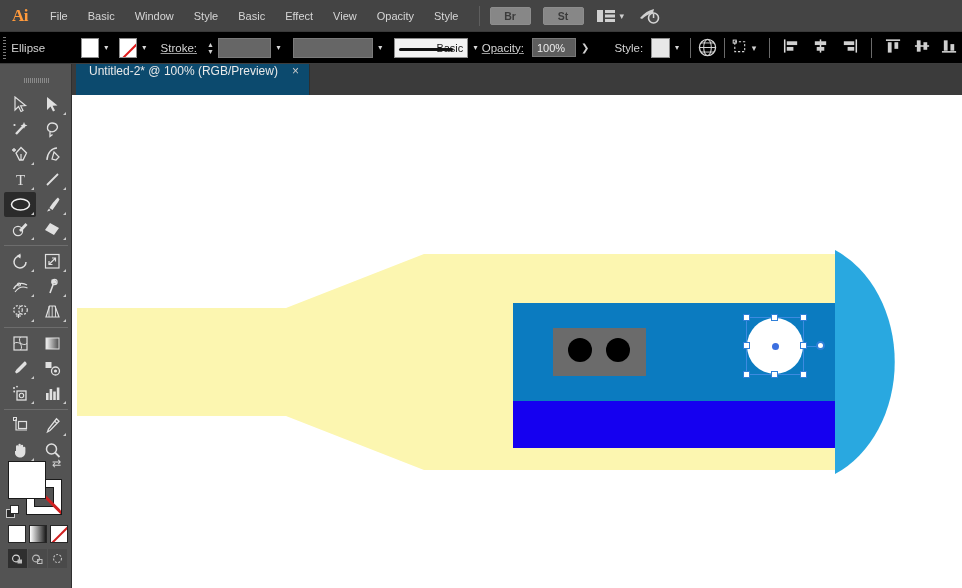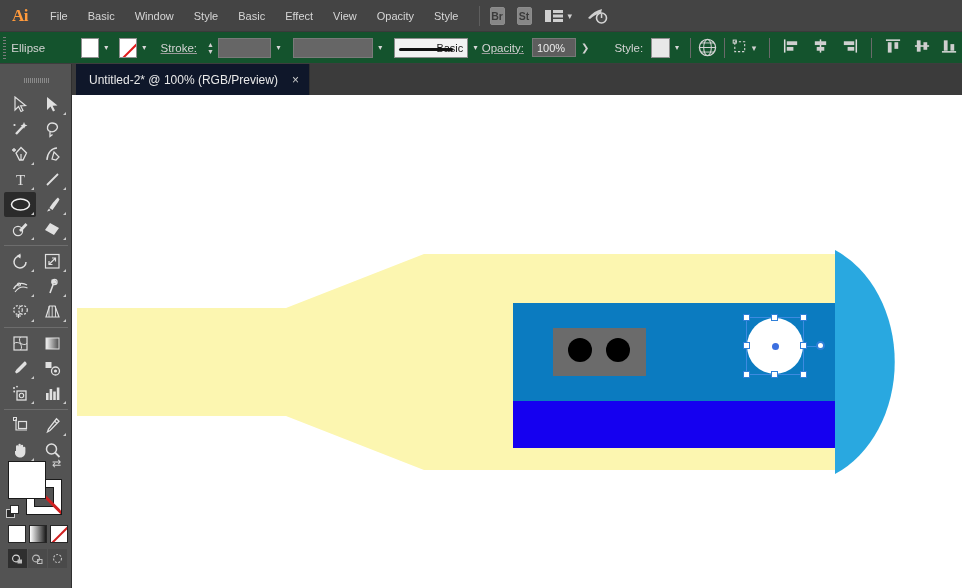--- a/index.html
+++ b/index.html
@@ -29,34 +29,34 @@
   .menu-item {
     color: #d6d6d6; font-size: 11px;
     padding: 0 10px; height: 32px;
     display: flex; align-items: center;
     white-space: nowrap; cursor: default;
   }
   .menu-sep {
     width: 1px; height: 20px; background: #5e5e5e; margin: 0 10px;
   }
   .mb-chip {
-    width: 15px; height: 18px;
+    width: 41px; height: 18px;
     border: 1px solid #8d8d8d; border-radius: 2px;
     background: #878787; color: #3b3b3b;
     font-size: 10.5px; font-weight: bold;
     display: flex; align-items: center; justify-content: center;
     margin-right: 12px;
   }
   .mb-icon { display: flex; align-items: center; margin-right: 4px; }
   .chev { color: #cfcfcf; font-size: 9px; margin-right: 14px; }
 
   
   .controlbar {
     position: absolute; left: 0; top: 32px; width: 962px; height: 32px;
-    background: #14532d;
+    background: #000000;
     display: flex; align-items: center;
     border-bottom: 1px solid #3d3d3d;
   }
   .grip {
     width: 4px; height: 22px; margin: 0 5px 0 3px;
     background:
       repeating-linear-gradient(to bottom, #7b7b7b 0 1px, transparent 1px 3px);
   }
   .cb-label {
     color: #d4d4d4; font-size: 11.5px; margin-right: 8px; white-space: nowrap;
@@ -111,22 +111,22 @@
   .tabbar {
     position: absolute; left: 0; top: 64px; width: 962px; height: 31px;
     background: #3b3b3b;
   }
   .panel-collapse {
     position: absolute; left: 6px; top: 4px;
     color: #b9b9b9; font-size: 11px; letter-spacing: -1px;
   }
   .doc-tab {
     position: absolute; left: 76px; top: 0; height: 31px;
-    background: #0f172a;
-    display: flex; align-items: center; padding: 0 10px 0 13px;
+    background: #0c4a6e;
+    display: flex; align-items: flex-start; padding: 0 10px 0 13px;
     border-right: 1px solid #2f2f2f;
   }
   .doc-tab-title { color: #e9e9e9; font-size: 12px; white-space: nowrap; }
   .doc-tab-close { color: #cccccc; font-size: 12px; margin-left: 14px; }
 
   
   .toolbar {
     position: absolute; left: 0; top: 64px; width: 72px; height: 524px;
     background: #535353; border-right: 1px solid #2f2f2f;
   }

